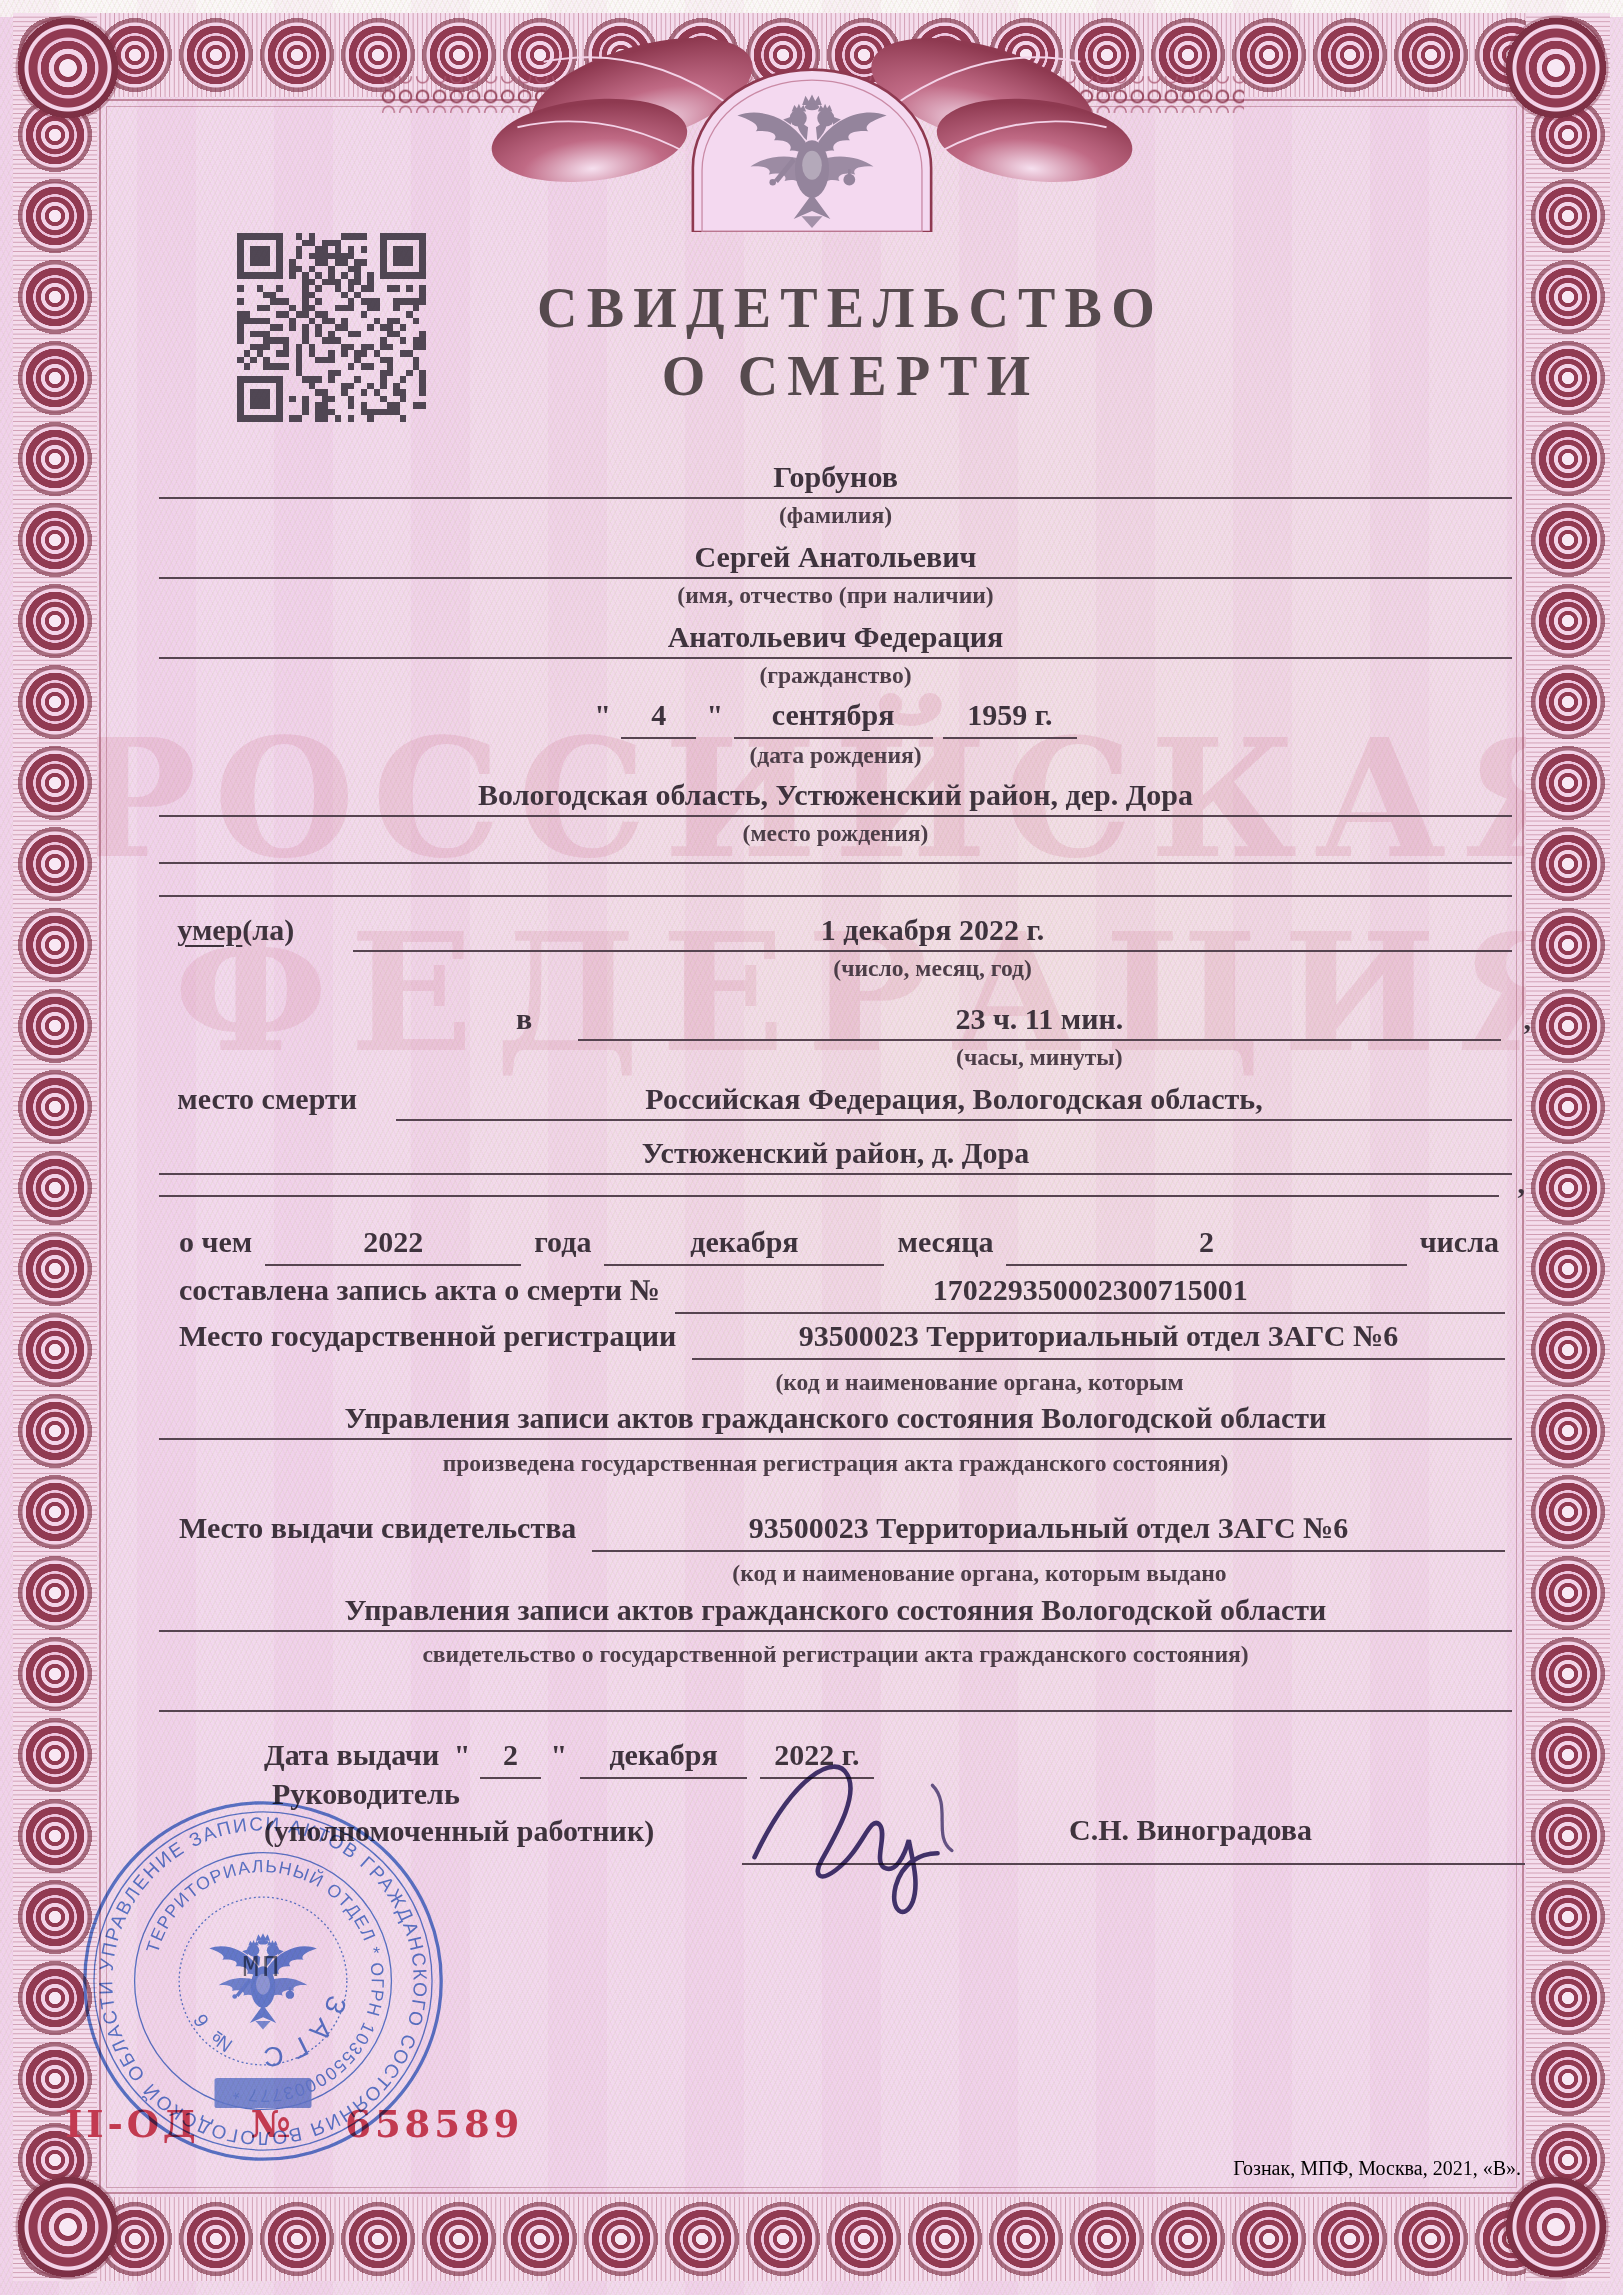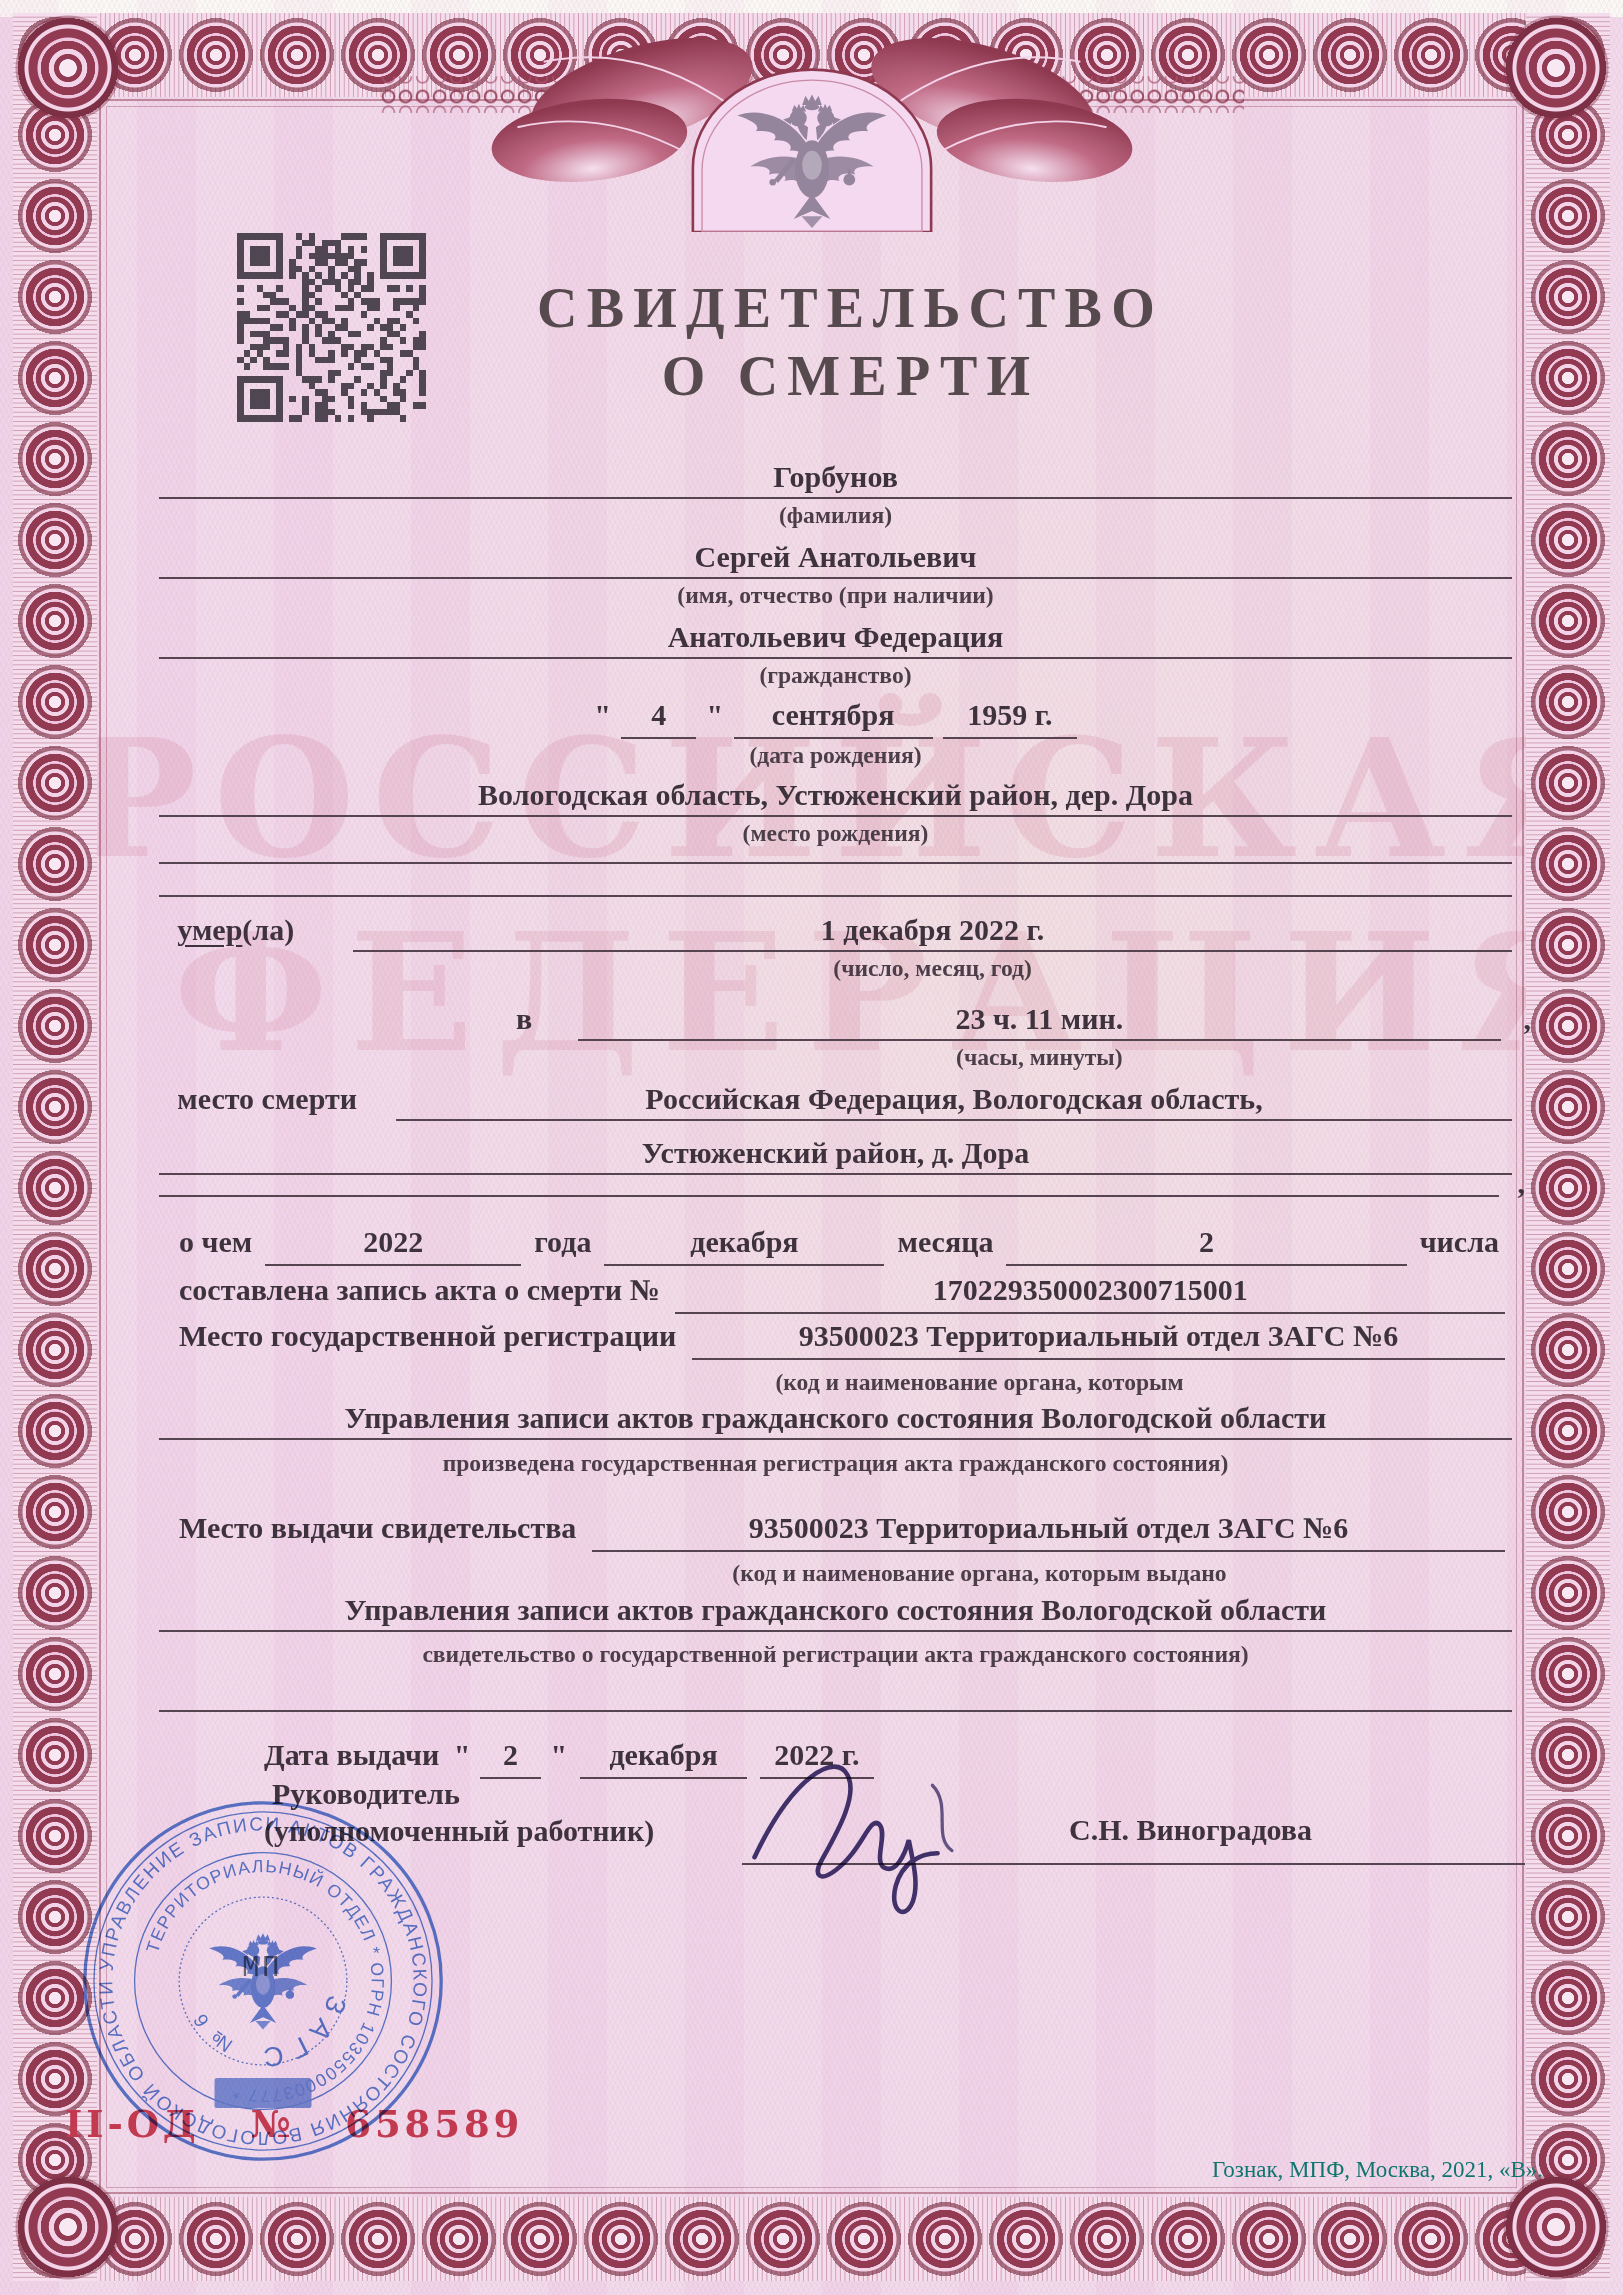--- a/index.html
+++ b/index.html
@@ -65,21 +65,21 @@
   
   .sig-rule{position:absolute;left:694px;right:98px;top:1863px;border-top:2px solid #564450;}
   .signer-name{position:absolute;left:1021px;top:1813px;font-weight:700;font-size:30px;color:#3e333d;}
   .signature{position:absolute;left:736px;top:1746px;z-index:6;mix-blend-mode:multiply;}
   .stamp{position:absolute;left:73px;top:1791px;z-index:6;mix-blend-mode:multiply;opacity:0.92;}
   .mp{position:absolute;left:194px;top:1952px;z-index:5;font-family:Liberation Mono, monospace;
     font-size:29px;letter-spacing:2.6px;color:#6b6370;}
   .serial{position:absolute;left:0;right:0;top:2102px;text-align:left;z-index:5;
     font-family:"DejaVu Serif",serif;font-weight:700;font-size:37px;letter-spacing:3.9px;color:#c23a50;}
   .serial span{margin:0 17px;}
-  .imprint{position:absolute;right:80px;top:2157px;z-index:5;font-size:23px;color:#0f766e;
+  .imprint{position:absolute;right:102px;top:2157px;z-index:5;font-size:20px;color:#000000;
     font-family:"Liberation Serif",serif;}
 </style>
 </head>
 <body>
 
 <div class="sheet">
   <div class="white-edge"></div>
 
   <div class="band h top"></div>
   <div class="band h bottom"></div>

